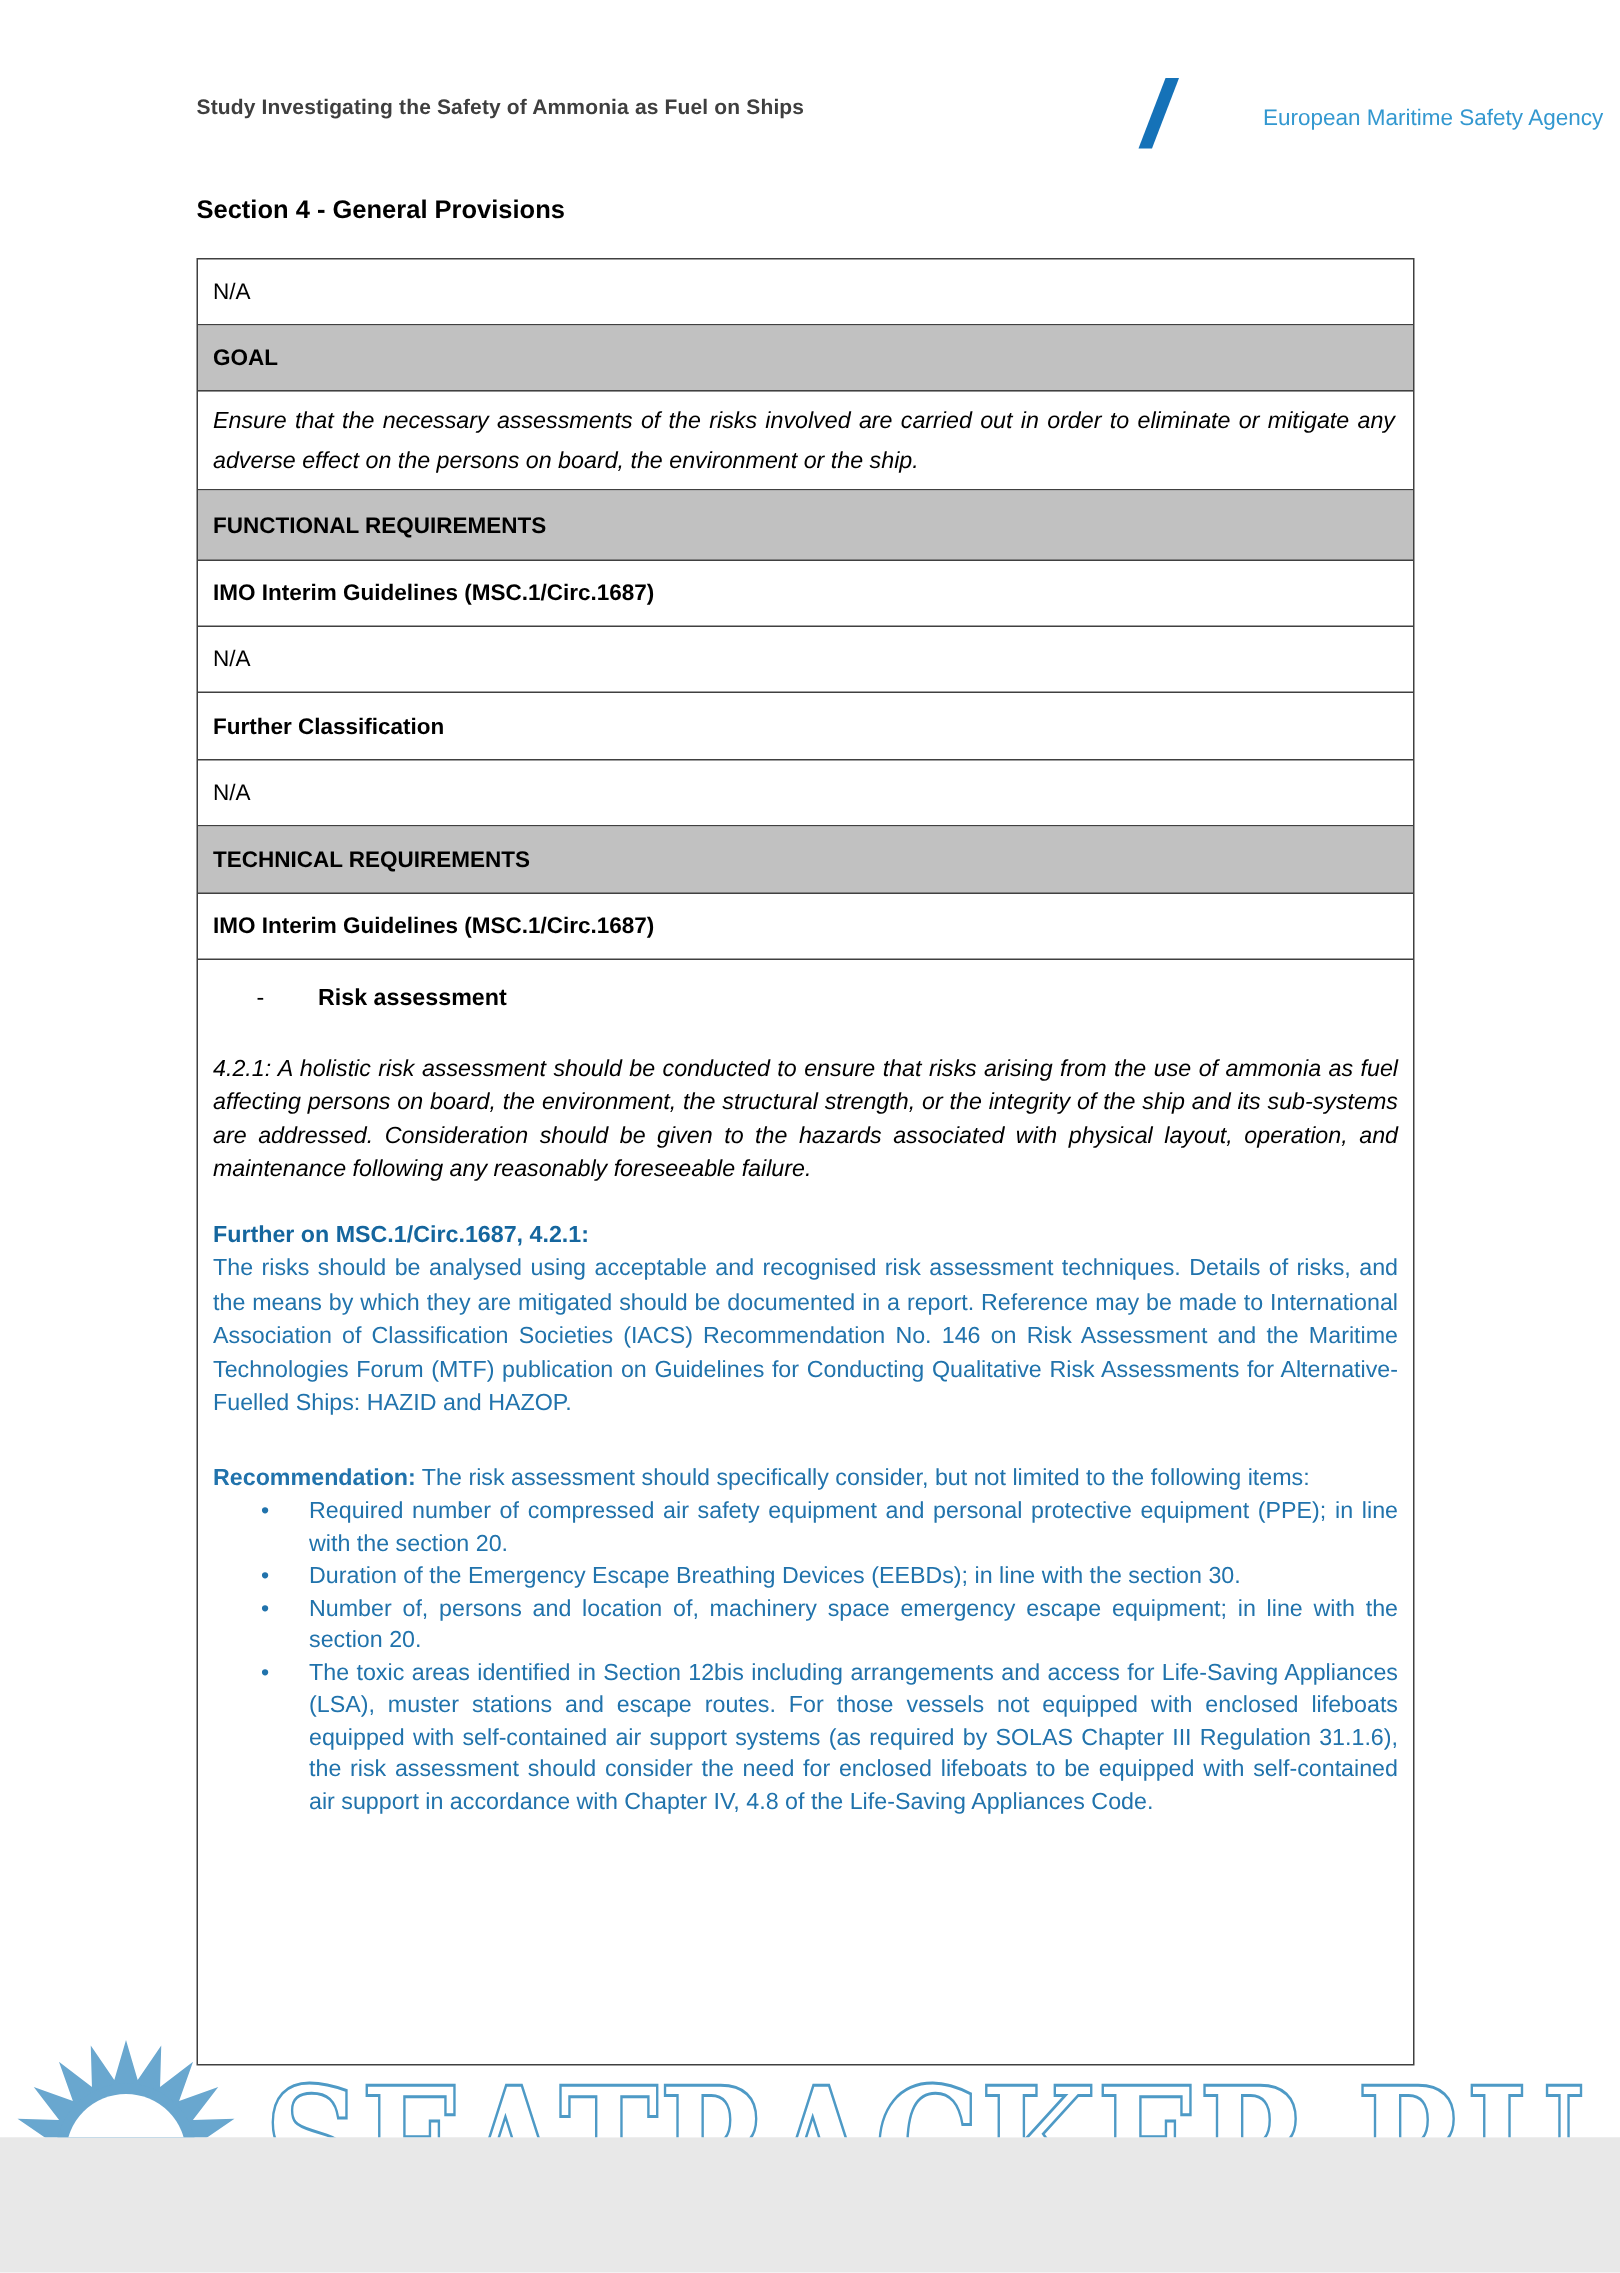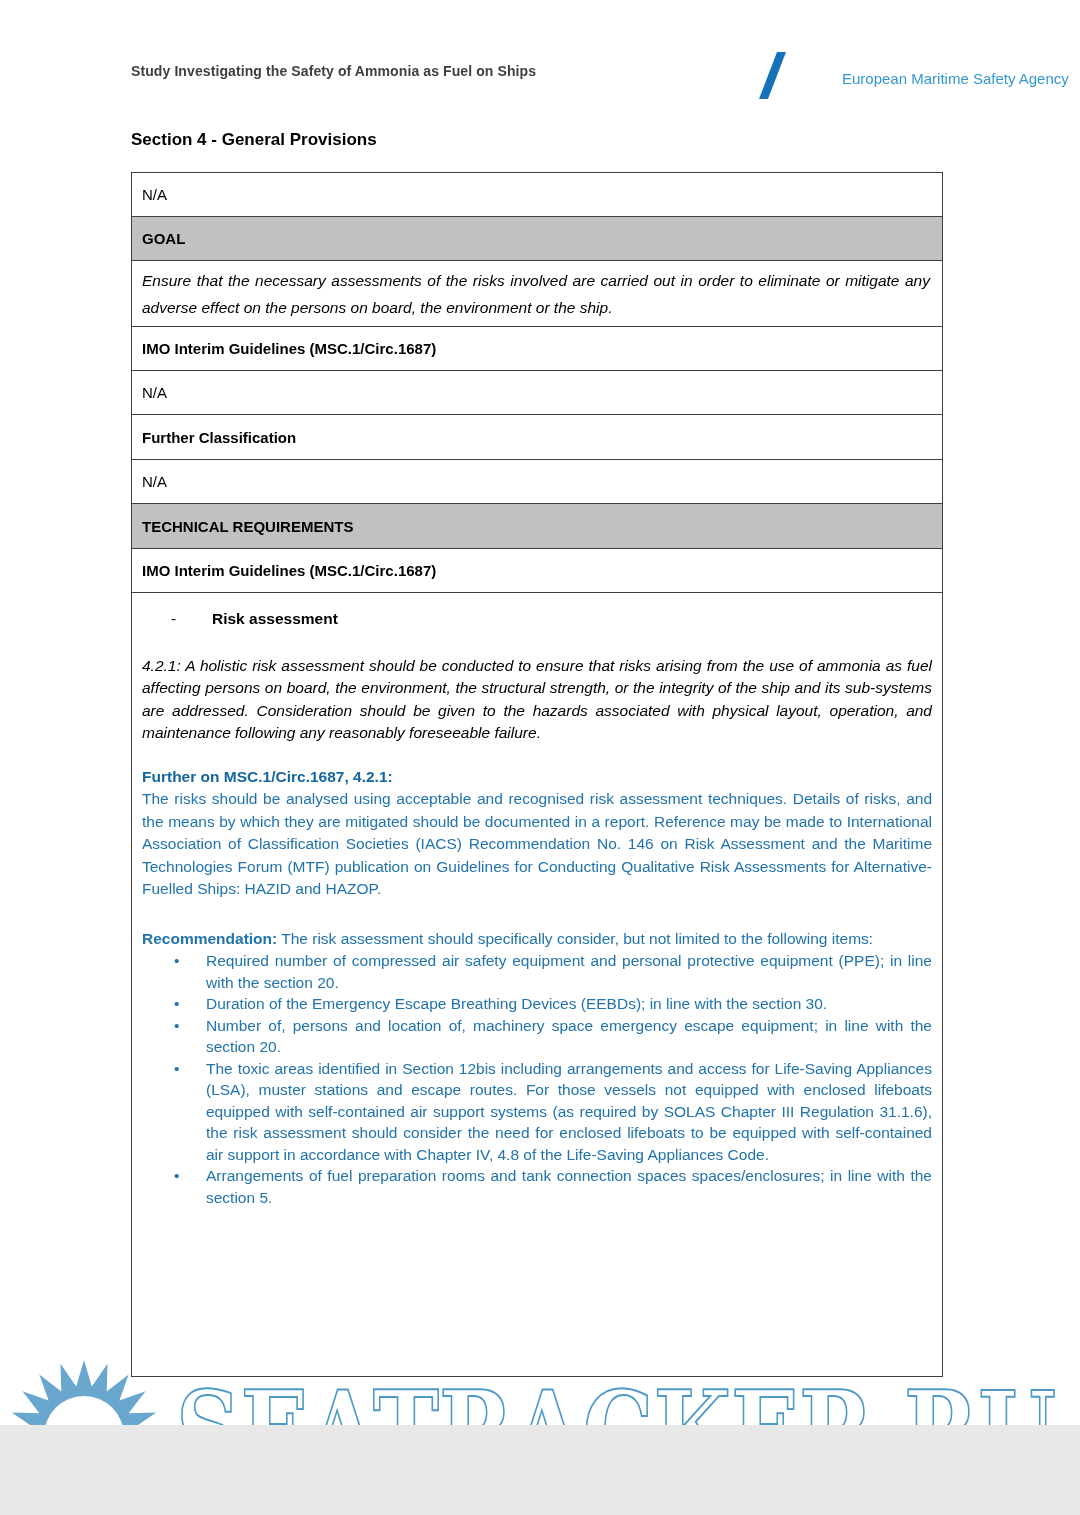--- a/index.html
+++ b/index.html
@@ -111,41 +111,41 @@
   </div>
 
   <div class="section-title">Section 4 - General Provisions</div>
 
   <div class="doc-table">
     <div class="t-row h44">N/A</div>
     <div class="t-row gray h44">GOAL</div>
     <div class="t-row italic h66">
       <span>Ensure that the necessary assessments of the risks involved are carried out in order to eliminate or mitigate any adverse effect on the persons on board, the environment or the ship.</span>
     </div>
+    <div class="t-row gray h47">FUNCTIONAL REQUIREMENTS</div>
     <div class="t-row bold h44">IMO Interim Guidelines (MSC.1/Circ.1687)</div>
     <div class="t-row h44">N/A</div>
     <div class="t-row bold h45">Further Classification</div>
     <div class="t-row h44">N/A</div>
     <div class="t-row gray h45">TECHNICAL REQUIREMENTS</div>
     <div class="t-row bold h44">IMO Interim Guidelines (MSC.1/Circ.1687)</div>
 
     <div class="t-row tech-cell">
       <div class="risk-line">
         <span class="risk-dash">-</span><span class="risk-heading">Risk assessment</span>
       </div>
       <p class="para-421">4.2.1: A holistic risk assessment should be conducted to ensure that risks arising from the use of ammonia as fuel affecting persons on board, the environment, the structural strength, or the integrity of the ship and its sub-systems are addressed. Consideration should be given to the hazards associated with physical layout, operation, and maintenance following any reasonably foreseeable failure.</p>
       <p class="comment-heading">Further on MSC.1/Circ.1687, 4.2.1:</p>
       <p class="comment-body">The risks should be analysed using acceptable and recognised risk assessment techniques. Details of risks, and the means by which they are mitigated should be documented in a report. Reference may be made to International Association of Classification Societies (IACS) Recommendation No. 146 on Risk Assessment and the Maritime Technologies Forum (MTF) publication on Guidelines for Conducting Qualitative Risk Assessments for Alternative-Fuelled Ships: HAZID and HAZOP.</p>
       <p class="recommendation"><span class="rec-label">Recommendation:</span><span> The risk assessment should specifically consider, but not limited to the following items:</span></p>
       <ul class="bullet-list">
         <li>Required number of compressed air safety equipment and personal protective equipment (PPE); in line with the section 20.</li>
         <li>Duration of the Emergency Escape Breathing Devices (EEBDs); in line with the section 30.</li>
         <li>Number of, persons and location of, machinery space emergency escape equipment; in line with the section 20.</li>
         <li>The toxic areas identified in Section 12bis including arrangements and access for Life-Saving Appliances (LSA), muster stations and escape routes. For those vessels not equipped with enclosed lifeboats equipped with self-contained air support systems (as required by SOLAS Chapter III Regulation 31.1.6), the risk assessment should consider the need for enclosed lifeboats to be equipped with self-contained air support in accordance with Chapter IV, 4.8 of the Life-Saving Appliances Code.</li>
-        <li>Arrangements of fuel preparation rooms and tank connection spaces spaces/enclosures; in line with the section 5.</li>
       </ul>
     </div>
   </div>
 
   <div class="watermark">
     <svg class="sun-svg" width="160" height="160" viewBox="-80 -80 160 160">
       <polygon class="wm-ray" points="0.0,-76.0 7.8,-49.4 23.5,-72.3 22.7,-44.6 44.7,-61.5 35.4,-35.4 61.5,-44.7 44.6,-22.7 72.3,-23.5 49.4,-7.8 76.0,0.0 49.4,7.8 72.3,23.5 44.6,22.7 61.5,44.7 35.4,35.4 44.7,61.5 22.7,44.6 23.5,72.3 7.8,49.4 0.0,76.0 -7.8,49.4 -23.5,72.3 -22.7,44.6 -44.7,61.5 -35.4,35.4 -61.5,44.7 -44.6,22.7 -72.3,23.5 -49.4,7.8 -76.0,0.0 -49.4,-7.8 -72.3,-23.5 -44.6,-22.7 -61.5,-44.7 -35.4,-35.4 -44.7,-61.5 -22.7,-44.6 -23.5,-72.3 -7.8,-49.4"></polygon>
       <circle class="wm-disc" r="47" cx="0" cy="0"></circle>
       <path class="wm-dome" d="M -40,0 A 40,40 0 0 1 40,0 Z"></path>
     </svg>

